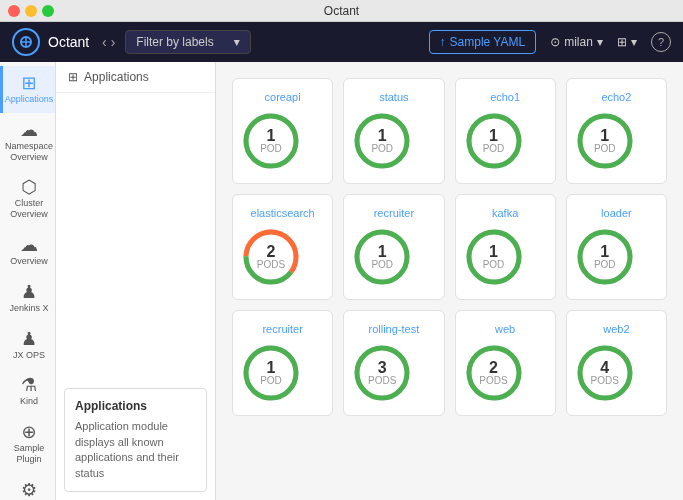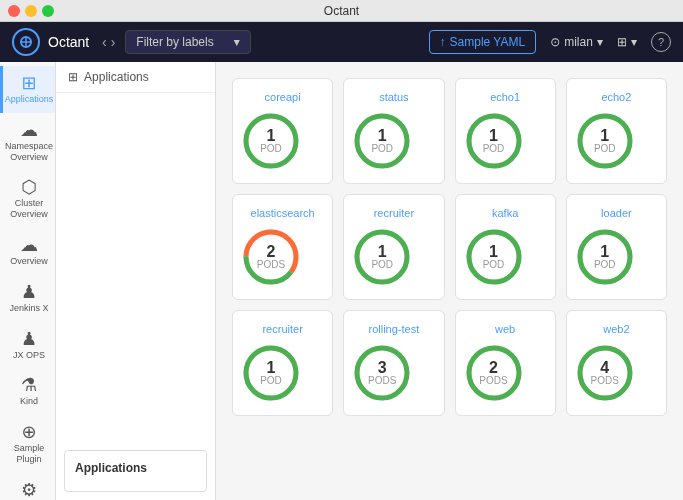--- a/index.html
+++ b/index.html
@@ -358,20 +358,21 @@
 
     <div class="left-panel">
       <div class="left-panel-header">
         <span>⊞</span>
         <span>Applications</span>
       </div>
       <div class="left-panel-content">
       </div>
       <div class="left-panel-tooltip">
         <h4>Applications</h4>
+        <p>Application module displays all known applications and their status</p>
       </div>
     </div>
 
     <div class="main-content">
       <div class="workloads-grid" id="workloads-grid">
       <div class="workload-card">
     <span class="workload-name">coreapi</span>
     <div class="circle-container">
 
       <svg width="60" height="60" viewBox="0 0 60 60">

